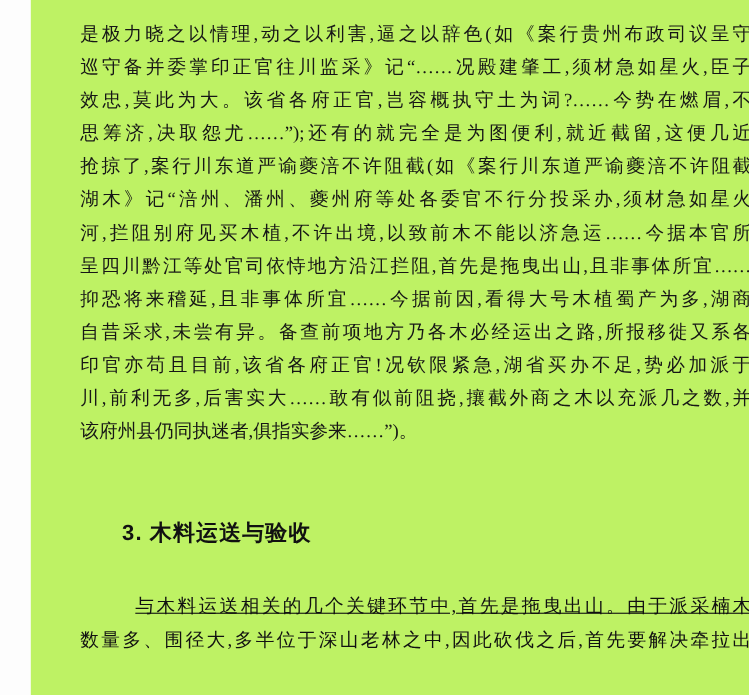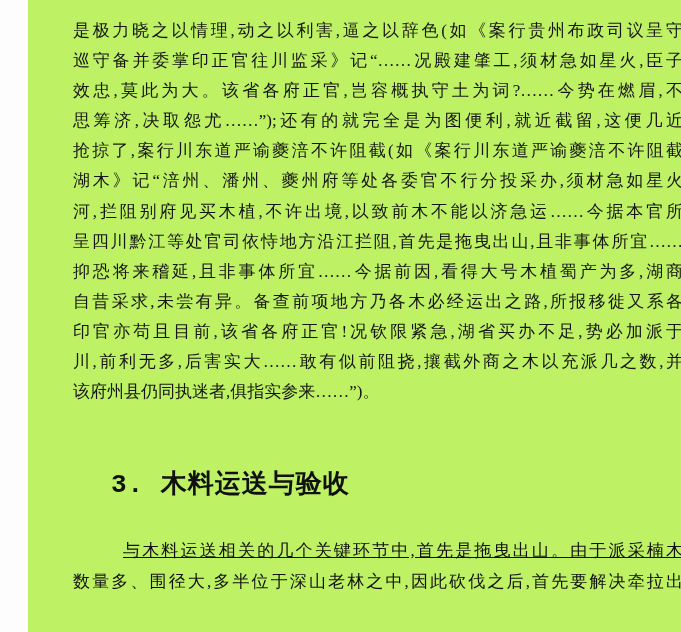--- a/index.html
+++ b/index.html
@@ -51,23 +51,23 @@
   }
   .line.indent-first {
     text-indent: 50px;
     text-decoration: underline;
   }
   .section-heading {
     position: absolute;
     left: 83px;
     top: 471px;
     margin: 0;
-    font-family: Liberation Mono, monospace;
+    font-family: Liberation Sans, sans-serif;
     font-weight: bold;
-    font-size: 26px;
+    font-size: 20px;
     line-height: 28px;
     color: #111;
     letter-spacing: 1px;
   }
 </style>
 </head>
 <body>
 
 <div class="page">
 

